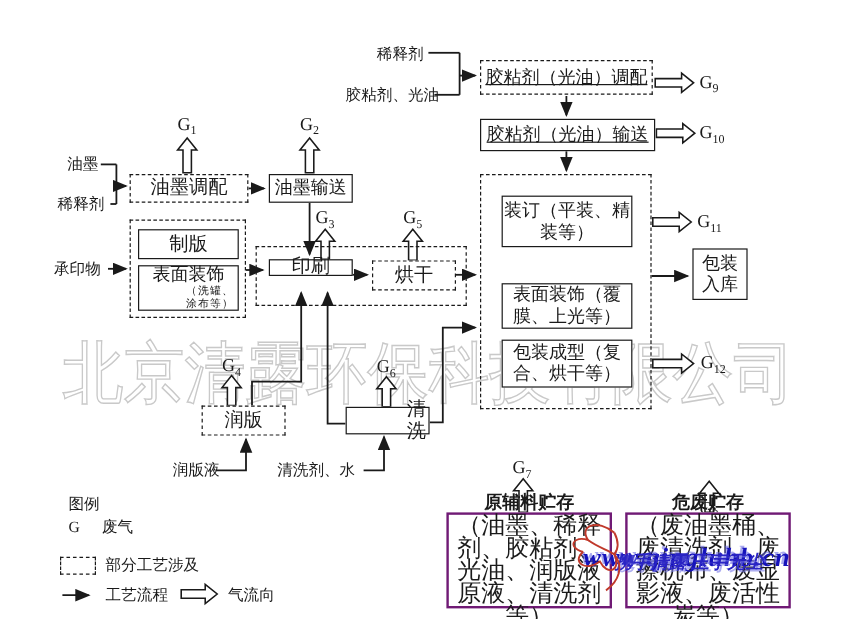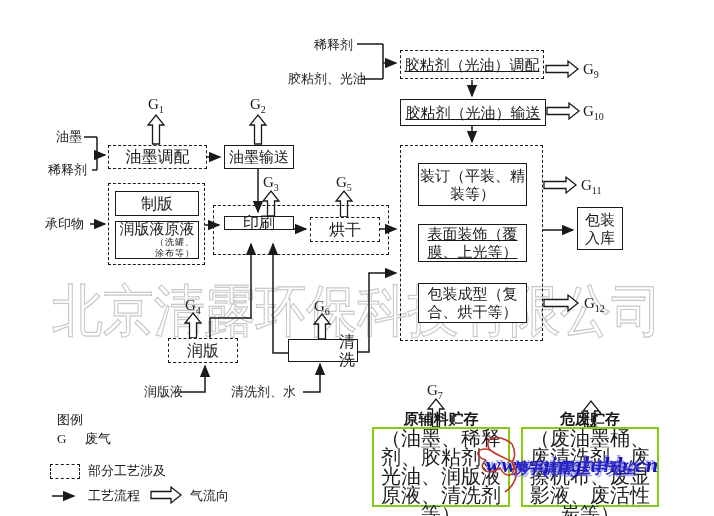--- a/index.html
+++ b/index.html
@@ -2,21 +2,21 @@
 <html><head>
 <meta charset="utf-8">
 <style>
   html,body{margin:0;padding:0;background:#fff;}
   #canvas{position:relative;width:714px;height:516px;background:#fff;overflow:hidden;
           font-family:"Liberation Serif","DejaVu Serif",serif;color:#1a1a1a;}
   .abs{position:absolute;}
   .box{position:absolute;box-sizing:border-box;background:#fff;display:flex;flex-direction:column;
        align-items:center;justify-content:center;text-align:center;font-size:15px;line-height:18px;}
   .solid{border:1.4px solid #1a1a1a;}
-  .thick{border:2px solid #84cc16;}
+  .thick{border:2px solid #701a75;}
   .dashed{border:1.4px dashed #1a1a1a;}
   .container{position:absolute;box-sizing:border-box;border:1.4px dashed #1a1a1a;background:transparent;}
   .lbl{position:absolute;font-size:13px;line-height:14px;white-space:nowrap;}
   .glbl{position:absolute;font-size:15px;line-height:15px;white-space:nowrap;}
   .glbl sub{font-size:10px;}
   .nowrap{white-space:nowrap;text-decoration:underline;}
   .sub-small{font-size:9px;line-height:11px;letter-spacing:1px;margin-left:36px;}
   .storage-title{font-weight:bold;font-size:15px;line-height:19px;}
   .storage-body{font-size:20px;line-height:19px;}
   svg{position:absolute;left:0;top:0;}
@@ -104,37 +104,37 @@
   <div class="glbl" style="left:583px;top:104px;"><span>G</span><sub>10</sub></div>
   <div class="glbl" style="left:581px;top:178px;"><span>G</span><sub>11</sub></div>
   <div class="glbl" style="left:584px;top:296px;"><span>G</span><sub>12</sub></div>
 
   <div class="box dashed" style="left:108px;top:145px;width:99px;height:24px;font-size:16px;">油墨调配</div>
   <div class="box solid" style="left:224px;top:145px;width:70px;height:24px;">油墨输送</div>
 
   <div class="container" style="left:108px;top:183px;width:97px;height:82px;"></div>
   <div class="box solid" style="left:115px;top:191px;width:84px;height:25px;font-size:16px;">制版</div>
   <div class="box solid" style="left:115px;top:221px;width:84px;height:38px;">
-    <div style="font-size:15px;line-height:16px;">润版液原液</div>
+    <div style="font-size:15px;line-height:16px;">表面装饰</div>
     <div class="sub-small">（洗罐、涂布等）</div>
   </div>
 
   <div class="container" style="left:213px;top:205px;width:176px;height:50px;"></div>
   <div class="box solid" style="left:224px;top:216px;width:70px;height:14px;font-size:16px;">印刷</div>
   <div class="box dashed" style="left:310px;top:217px;width:70px;height:25px;font-size:16px;">烘干</div>
 
   <div class="box dashed" style="left:168px;top:338px;width:70px;height:25px;font-size:16px;">润版</div>
   <div class="box solid" style="left:288px;top:339px;width:70px;height:23px;font-size:16px;padding-left:48px;">清洗</div>
 
   <div class="box dashed nowrap" style="left:400px;top:50px;width:144px;height:29px;">胶粘剂（光油）调配</div>
   <div class="box solid nowrap" style="left:400px;top:99px;width:146px;height:27px;">胶粘剂（光油）输送</div>
 
   <div class="container" style="left:400px;top:145px;width:143px;height:196px;"></div>
   <div class="box solid" style="left:418px;top:163px;width:109px;height:43px;">装订（平装、精装等）</div>
-  <div class="box solid" style="left:418px;top:224px;width:109px;height:38px;text-decoration:underline;">表面装饰（覆膜、上光等）</div>
+  <div class="box solid" style="left:418px;top:236px;width:109px;height:38px;">表面装饰（覆膜、上光等）</div>
   <div class="box solid" style="left:418px;top:283px;width:109px;height:40px;">包装成型（复合、烘干等）</div>
 
   <div class="box solid" style="left:577px;top:207px;width:46px;height:43px;">包装入库</div>
 
   <div class="box thick" style="left:372px;top:427px;width:138px;height:80px;">
     <div class="storage-title">原辅料贮存</div>
     <div class="storage-body">（油墨、稀释剂、胶粘剂、光油、润版液原液、清洗剂等）</div>
   </div>
   <div class="box thick" style="left:521px;top:427px;width:138px;height:80px;">
     <div class="storage-title">危废贮存</div>

